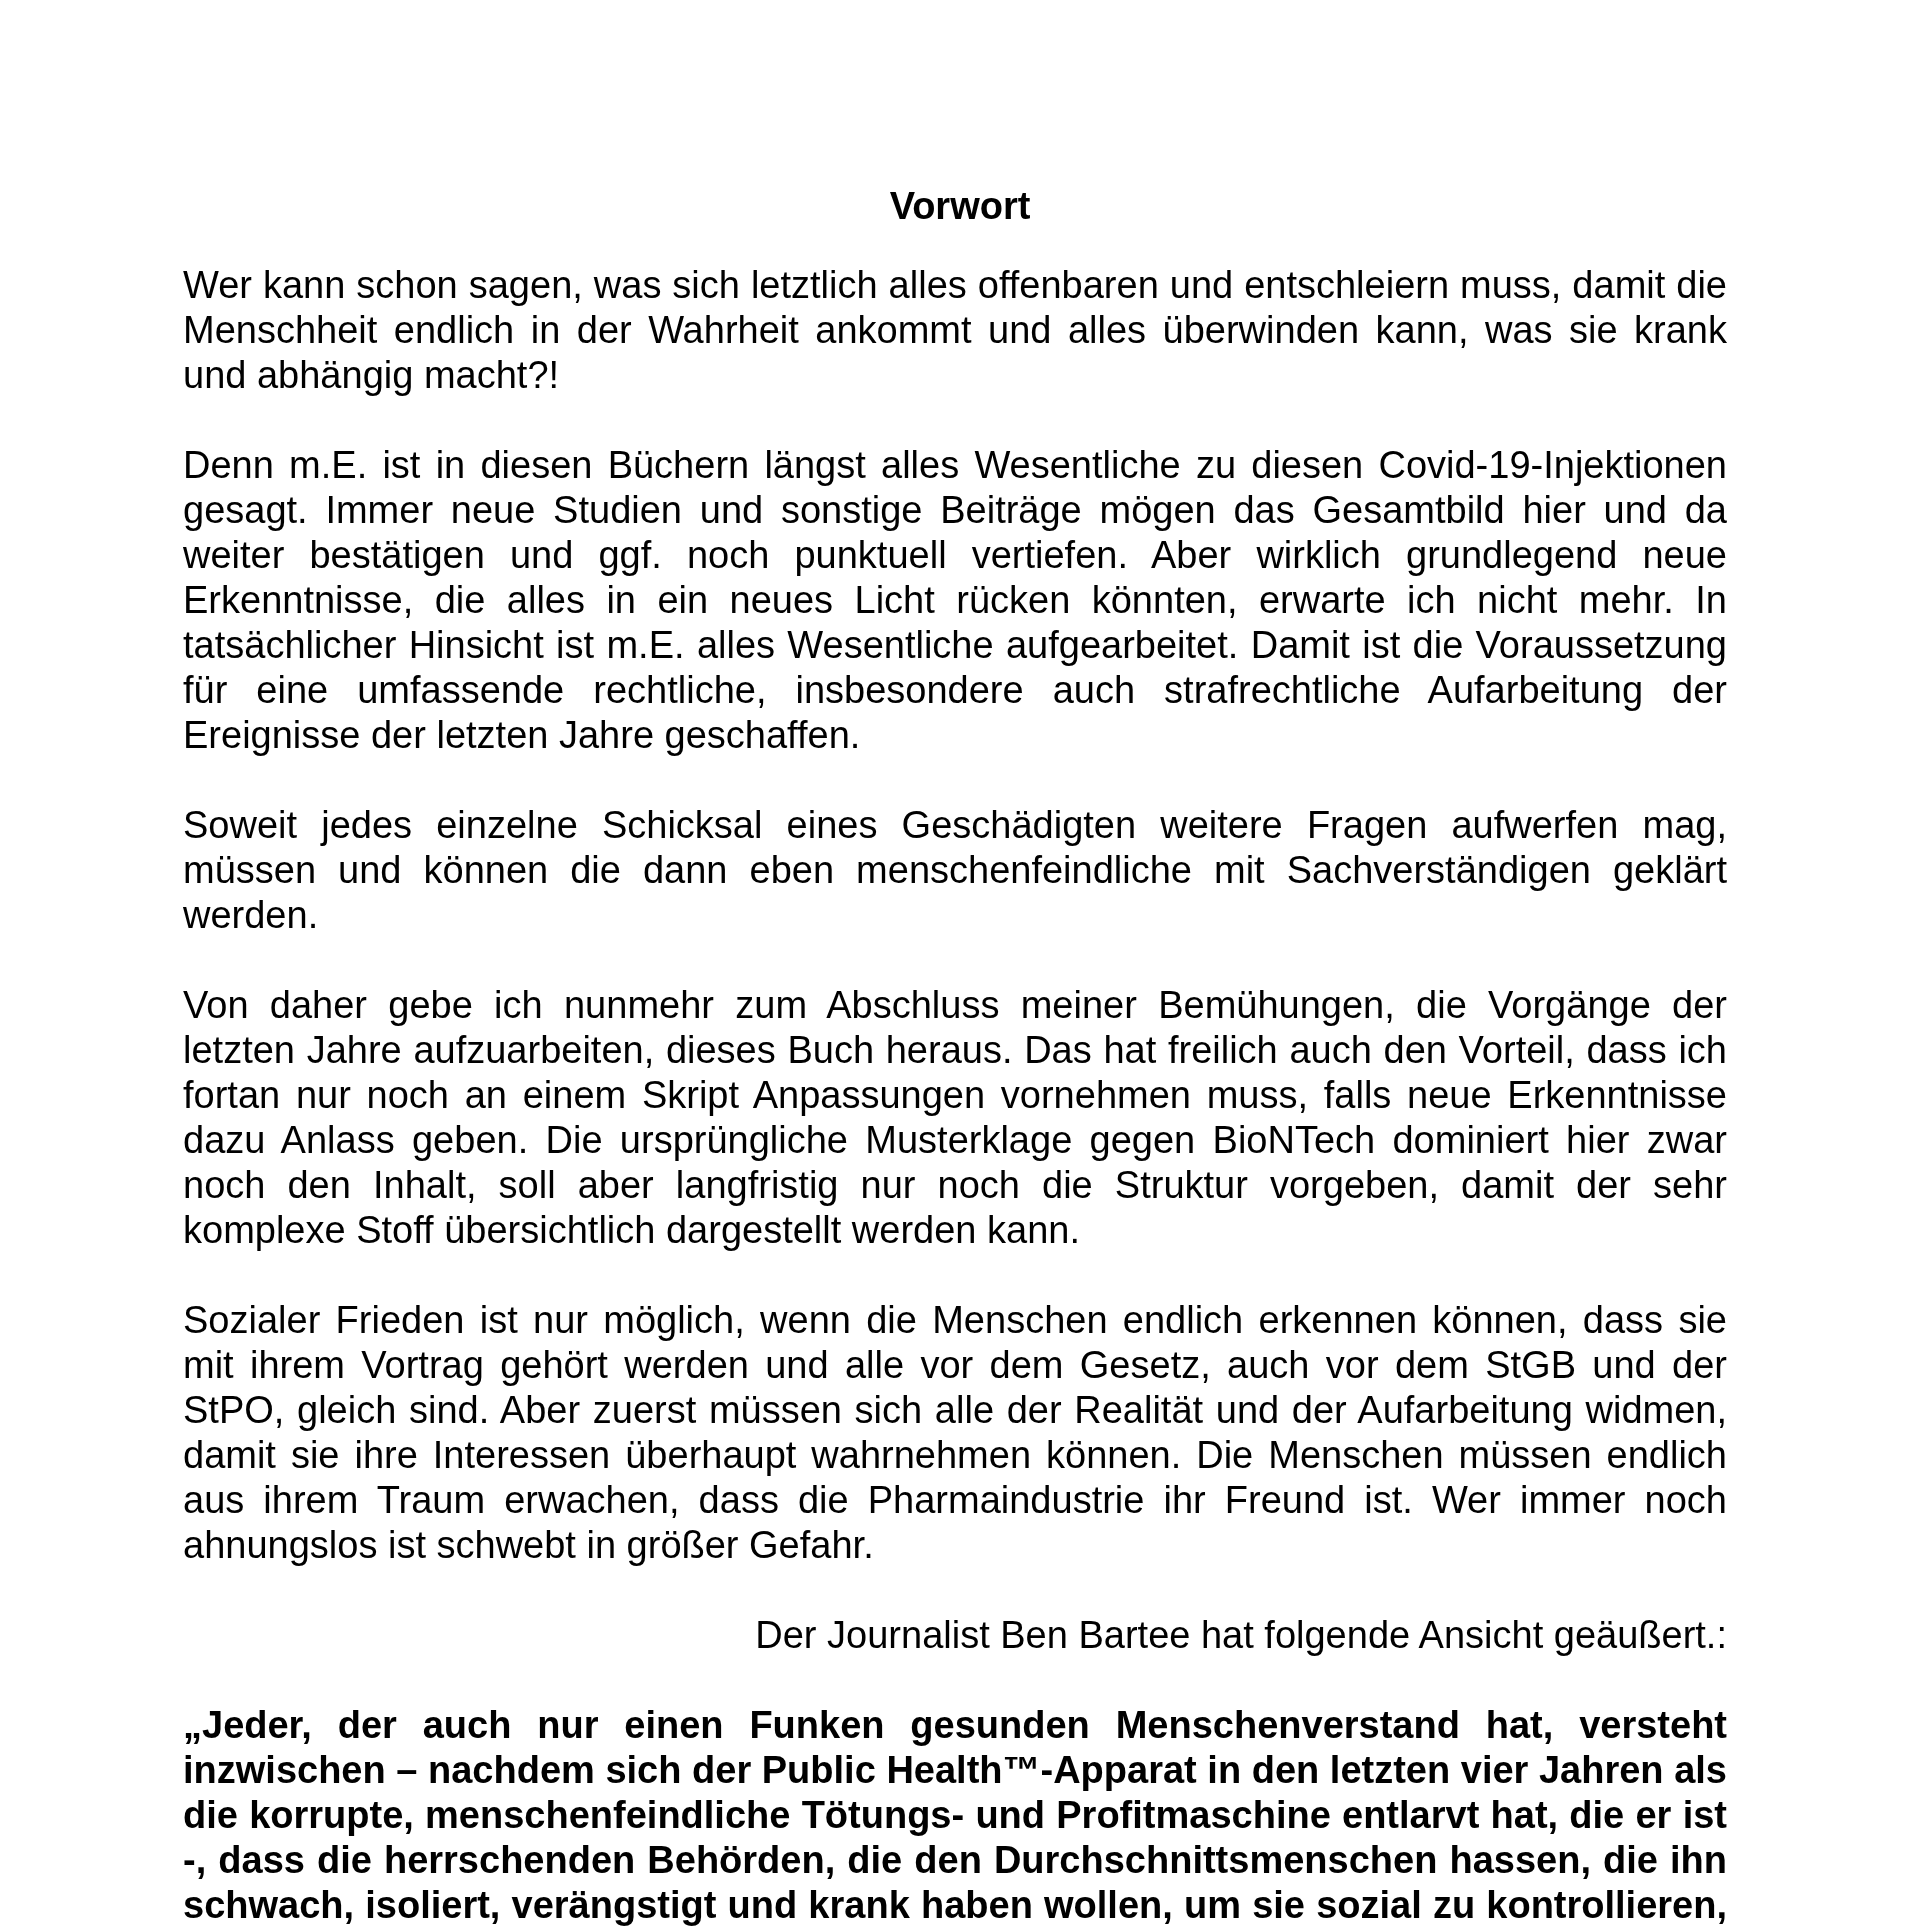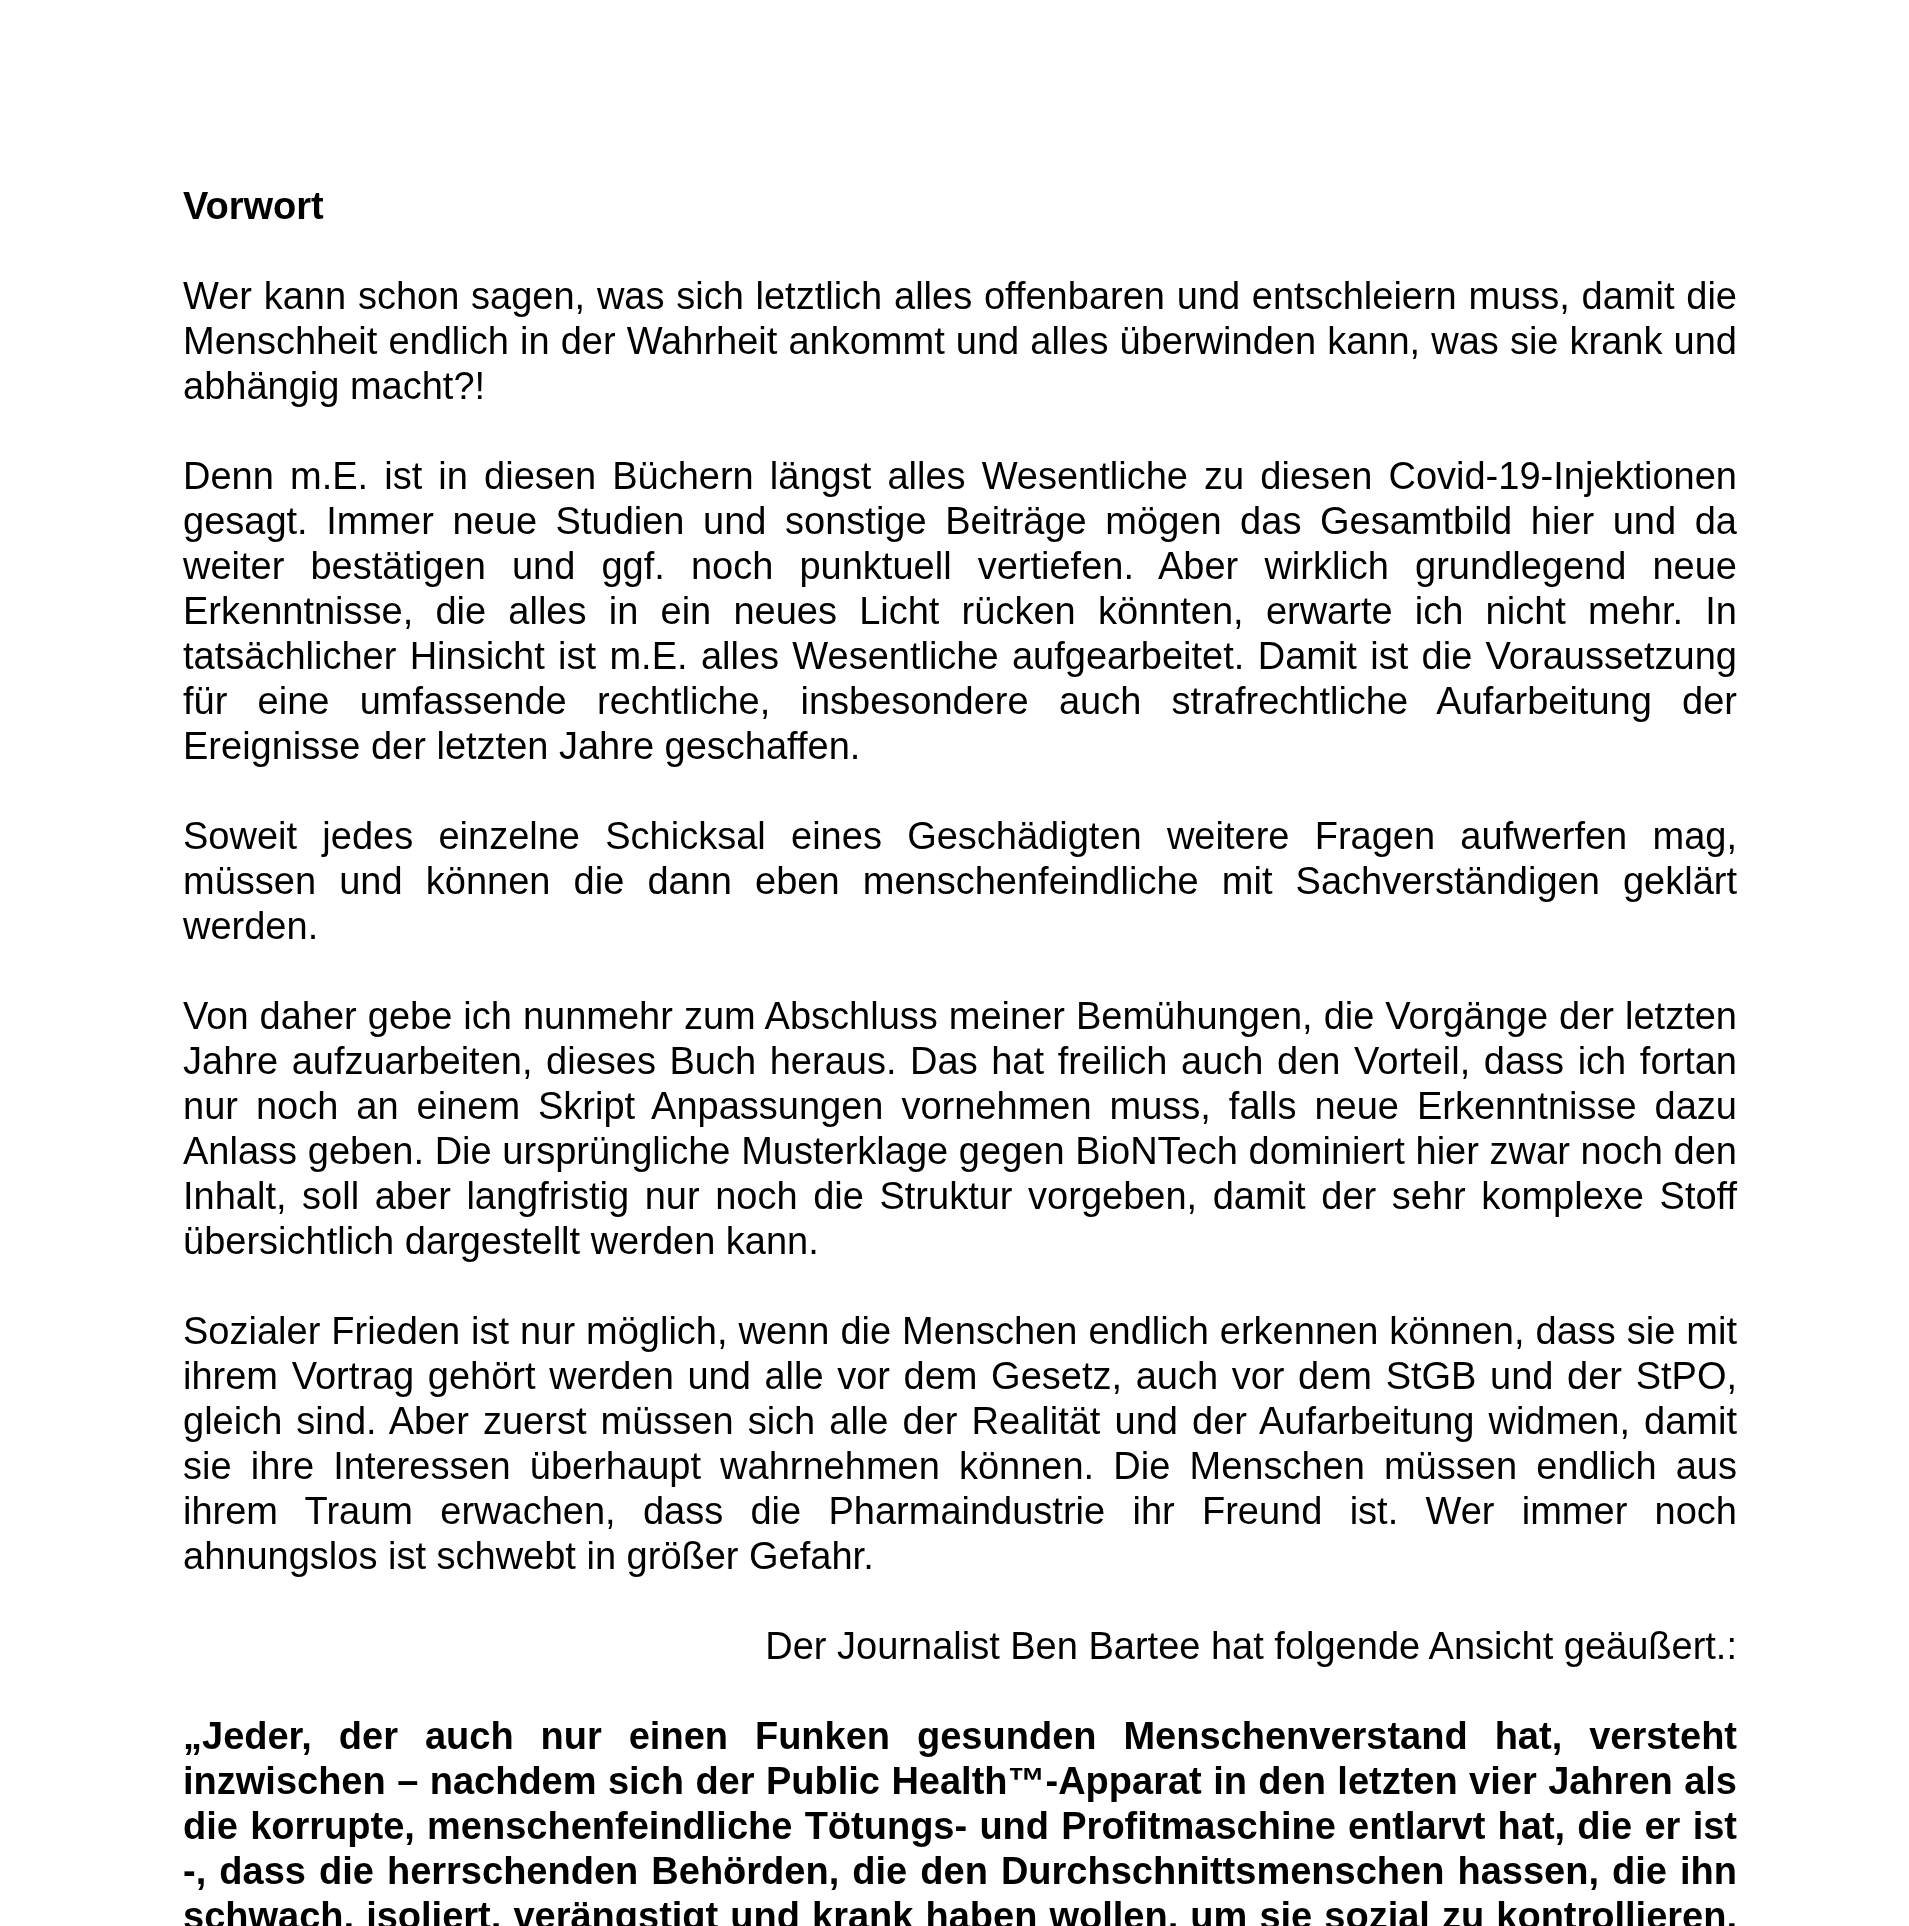--- a/index.html
+++ b/index.html
@@ -18,24 +18,25 @@
   .page-content {
     position: absolute;
     left: 183px;
     top: 184px;
     width: 1554px;
     font-size: 38px;
     line-height: 45px;
   }
   .heading {
     font-weight: bold;
-    margin: 0 0 45px 0;
+    margin: 0 0 34px 0;
+    text-align: center;
   }
   p {
-    margin: 0 0 45px 0;
+    margin: 0 10px 45px 0;
     text-align: justify;
   }
   p.left {
     text-align: right;
   }
   .quote {
     font-weight: bold;
   }
   a.link-plain {
     color: #2e74b5;

